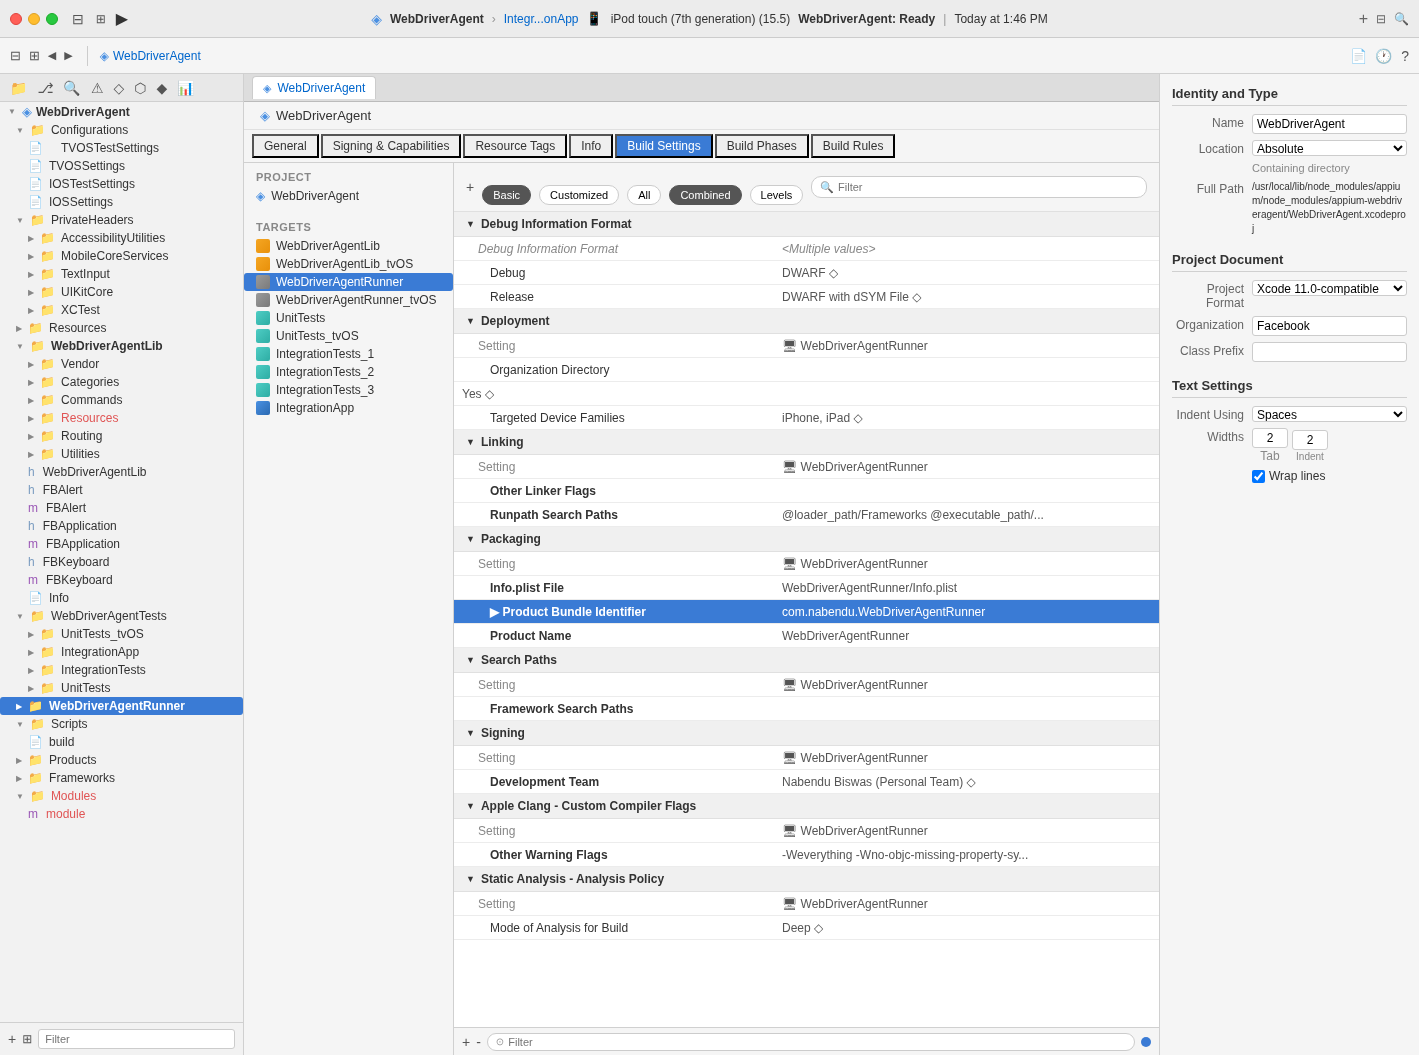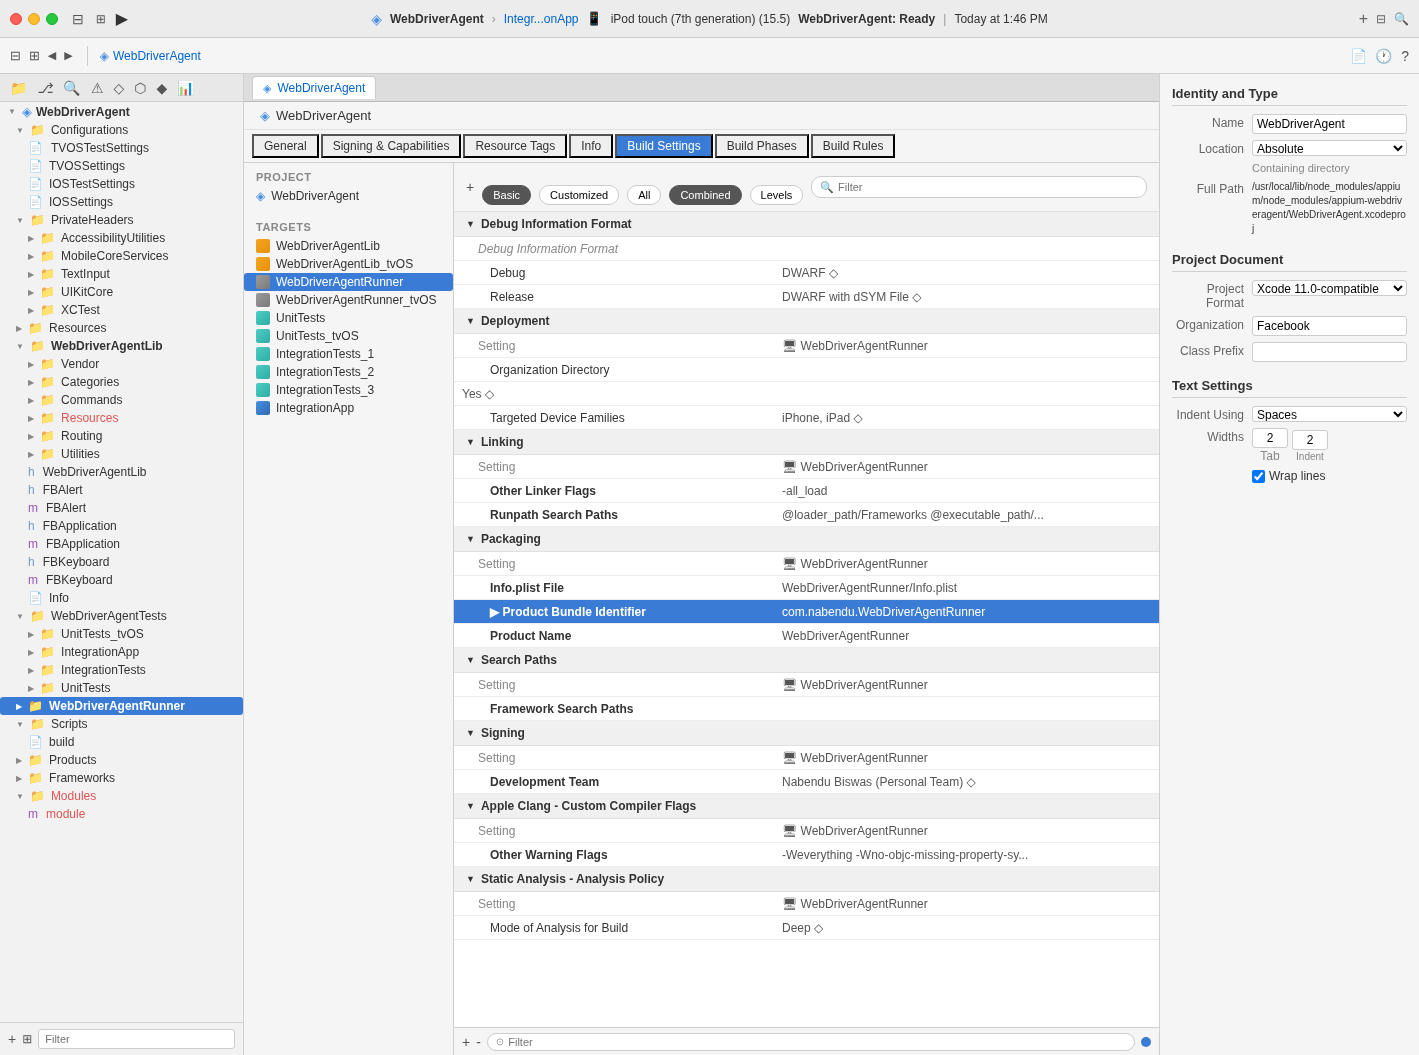--- a/index.html
+++ b/index.html
@@ -170,21 +170,21 @@
         <span style="font-weight:600">WebDriverAgent</span>
       </div>
 
       <div class="sidebar-item indent-1">
         <span class="chevron">▼</span>
         <span class="folder-icon">📁</span>
         <span style="margin-left:2px">Configurations</span>
       </div>
       <div class="sidebar-item indent-2">
         <span class="file-icon">📄</span>
-        <span style="margin-left:4px">TVOSTestSettings</span>
+        <span style="margin-left:14px">TVOSTestSettings</span>
       </div>
       <div class="sidebar-item indent-2">
         <span class="file-icon">📄</span>
         <span style="margin-left:2px">TVOSSettings</span>
       </div>
       <div class="sidebar-item indent-2">
         <span class="file-icon">📄</span>
         <span style="margin-left:2px">IOSTestSettings</span>
       </div>
       <div class="sidebar-item indent-2">
@@ -460,20 +460,21 @@
         </div>
 
         <div class="build-settings">
 
           <div class="section-label">
             <span class="expand-arrow">▼</span>
             <span>Debug Information Format</span>
           </div>
           <div class="settings-row">
             <div class="settings-key" style="padding-left:24px;font-style:italic;color:#888;font-size:12px;min-width:320px">Debug Information Format</div>
+            <div class="settings-value multi">&lt;Multiple values&gt;</div>
           </div>
           <div class="settings-row">
             <div class="settings-key" style="padding-left:36px;min-width:320px">Debug</div>
             <div class="settings-value">DWARF ◇</div>
           </div>
           <div class="settings-row">
             <div class="settings-key" style="padding-left:36px;min-width:320px">Release</div>
             <div class="settings-value">DWARF with dSYM File ◇</div>
           </div>
 
@@ -500,21 +501,20 @@
           <div class="section-label">
             <span class="expand-arrow">▼</span>
             <span>Linking</span>
           </div>
           <div class="settings-row">
             <div class="settings-key" style="padding-left:24px;color:#888;min-width:320px">Setting</div>
             <div class="settings-value">🖥 WebDriverAgentRunner</div>
           </div>
           <div class="settings-row">
             <div class="settings-key" style="padding-left:36px;font-weight:600;min-width:320px">Other Linker Flags</div>
-            <div class="settings-value">-all_load</div>
           </div>
           <div class="settings-row">
             <div class="settings-key" style="padding-left:36px;font-weight:600;min-width:320px">Runpath Search Paths</div>
             <div class="settings-value">@loader_path/Frameworks @executable_path/...</div>
           </div>
 
           <div class="section-label">
             <span class="expand-arrow">▼</span>
             <span>Packaging</span>
           </div>

